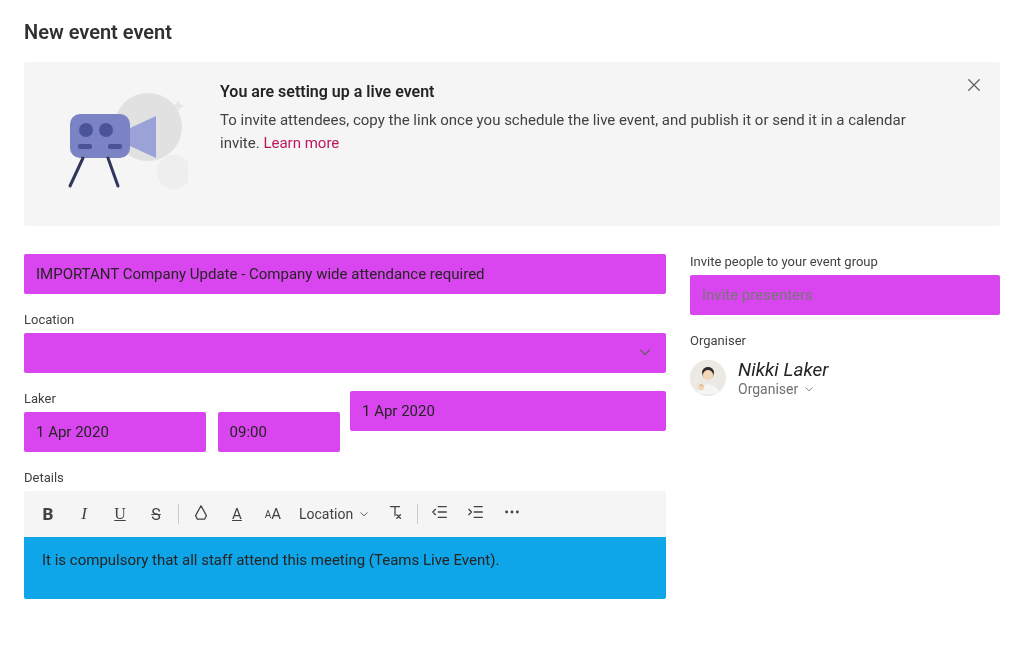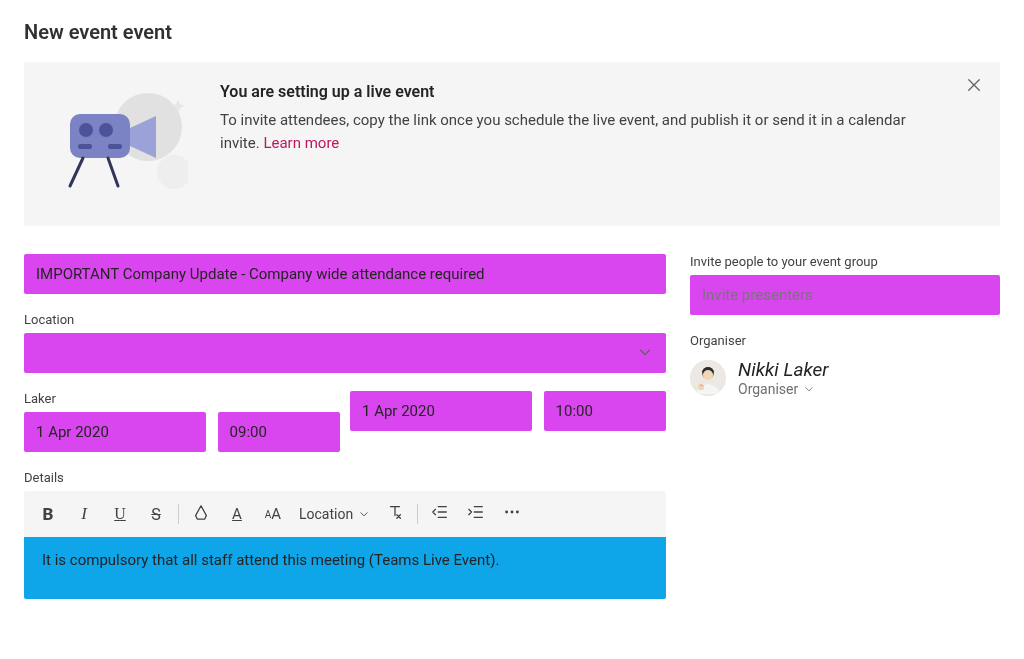--- a/index.html
+++ b/index.html
@@ -254,21 +254,20 @@
       <div class="dt-col">
         <label class="label">Laker</label>
         <div class="dt-group">
           <input class="dt" type="text" value="1 Apr 2020" style="">
           <input class="dt" type="text" value="09:00" style="">
         </div>
       </div>
       <div class="dt-col">
         <div class="dt-group">
           <input class="dt" type="text" value="1 Apr 2020" style="">
-          <input class="dt" type="text" value="10:00" style="">
         </div>
       </div>
     </div>
 
     <div class="field" style="margin-top:18px;">
       <label class="label">Details</label>
 
       <div class="editor-toolbar">
         <button class="tbtn bold">B</button>
         <button class="tbtn ital">I</button>

